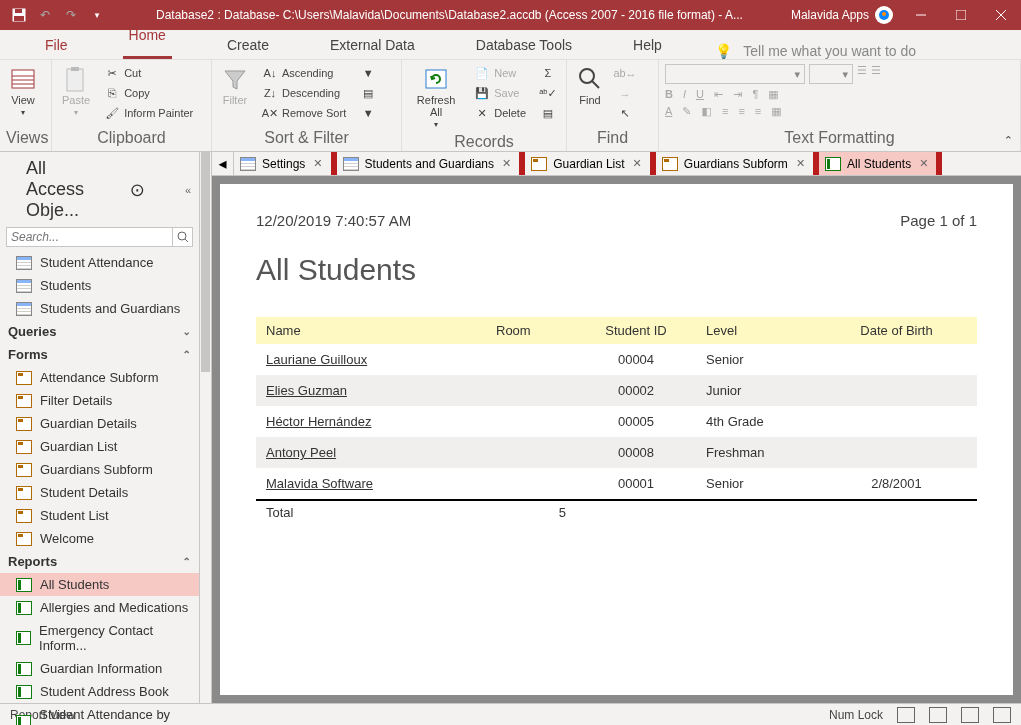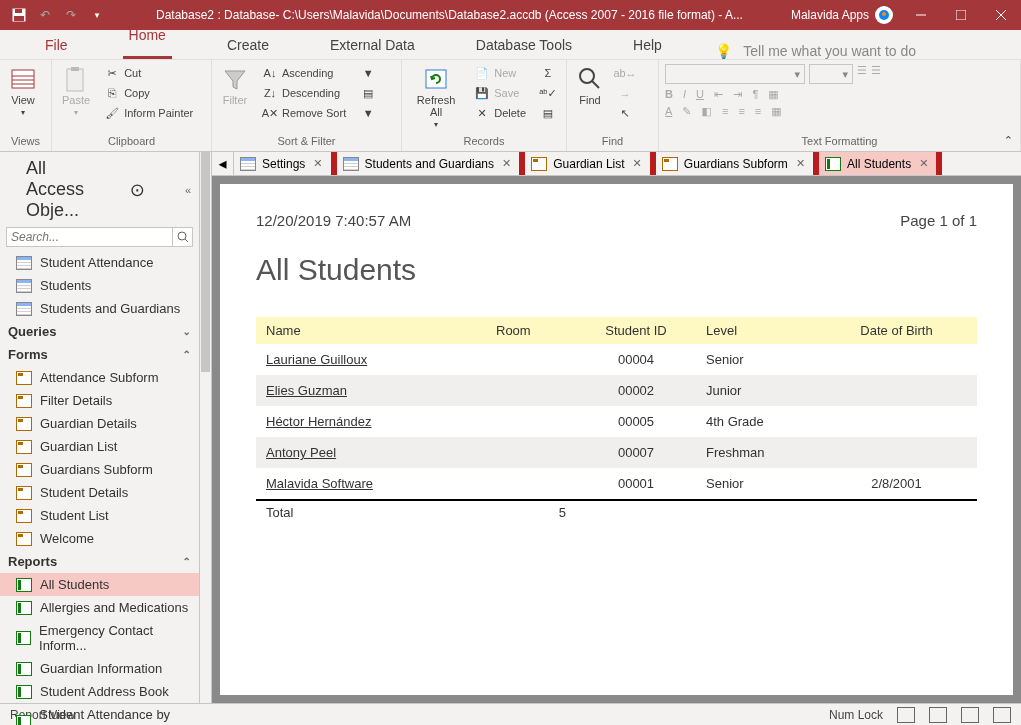--- a/index.html
+++ b/index.html
@@ -18,21 +18,21 @@
 
 .top-tabs { height: 30px; background: #f3f2f1; display: flex; align-items: flex-end; padding: 0 8px; border-bottom: 1px solid #e1dfdd; gap: 18px; font-size: 14px; color: #444; }
 .top-tabs .menu-tab { padding: 4px 6px 6px 6px; cursor: pointer; margin-left: 31px; }
 .top-tabs .menu-tab.file { color: #a4373a; }
 .top-tabs .menu-tab.active { border-bottom: 3px solid #a4373a; color: #a4373a; font-weight: 400; padding-bottom: 13px; }
 .top-tabs .tellme { flex: 1; color: #888; display: flex; align-items: center; gap: 10px; padding-left: 30px; }
 
 
 .ribbon { height: 92px; background: #f3f2f1; border-bottom: 1px solid #c8c6c4; display: flex; font-size: 11px; color: #444; position: relative; }
 .ribbon-group { border-right: 1px solid #e1dfdd; display: flex; flex-direction: column; justify-content: space-between; padding: 4px 6px 2px 6px; }
-.ribbon-group .group-label { text-align: center; font-size: 11px; color: #666; padding: 2px 0; }
+.ribbon-group .group-label { text-align: center; font-size: 16px; color: #666; padding: 2px 0; }
 .ribbon-group .group-body { display: flex; align-items: flex-start; gap: 6px; flex: 1; }
 .rb-btn-large { display: flex; flex-direction: column; align-items: center; gap: 2px; padding: 2px 4px; cursor: pointer; }
 .rb-btn-large .ic { width: 26px; height: 26px; display: flex; align-items: center; justify-content: center; }
 .rb-col { display: flex; flex-direction: column; gap: 2px; }
 .rb-row { display: flex; align-items: center; gap: 4px; padding: 1px 4px; cursor: pointer; color: #444; }
 .rb-row .sm-ic { width: 16px; height: 16px; display: flex; align-items: center; justify-content: center; }
 .disabled { color: #aaa; }
 .ribbon .collapse { position: absolute; right: 8px; bottom: 4px; cursor: pointer; }
 
 
@@ -513,21 +513,21 @@
             <tr>
                 <td class="name">Héctor Hernández</td>
                 <td></td>
                 <td style="text-align:center;">00005</td>
                 <td>4th Grade</td>
                 <td style="text-align:center;"></td>
               </tr>
             <tr>
                 <td class="name">Antony Peel</td>
                 <td></td>
-                <td style="text-align:center;">00007</td>
+                <td style="text-align:center;">00008</td>
                 <td>Freshman</td>
                 <td style="text-align:center;"></td>
               </tr>
             <tr>
                 <td class="name">Malavida Software</td>
                 <td></td>
                 <td style="text-align:center;">00001</td>
                 <td>Senior</td>
                 <td style="text-align:center;">2/8/2001</td>
               </tr>

